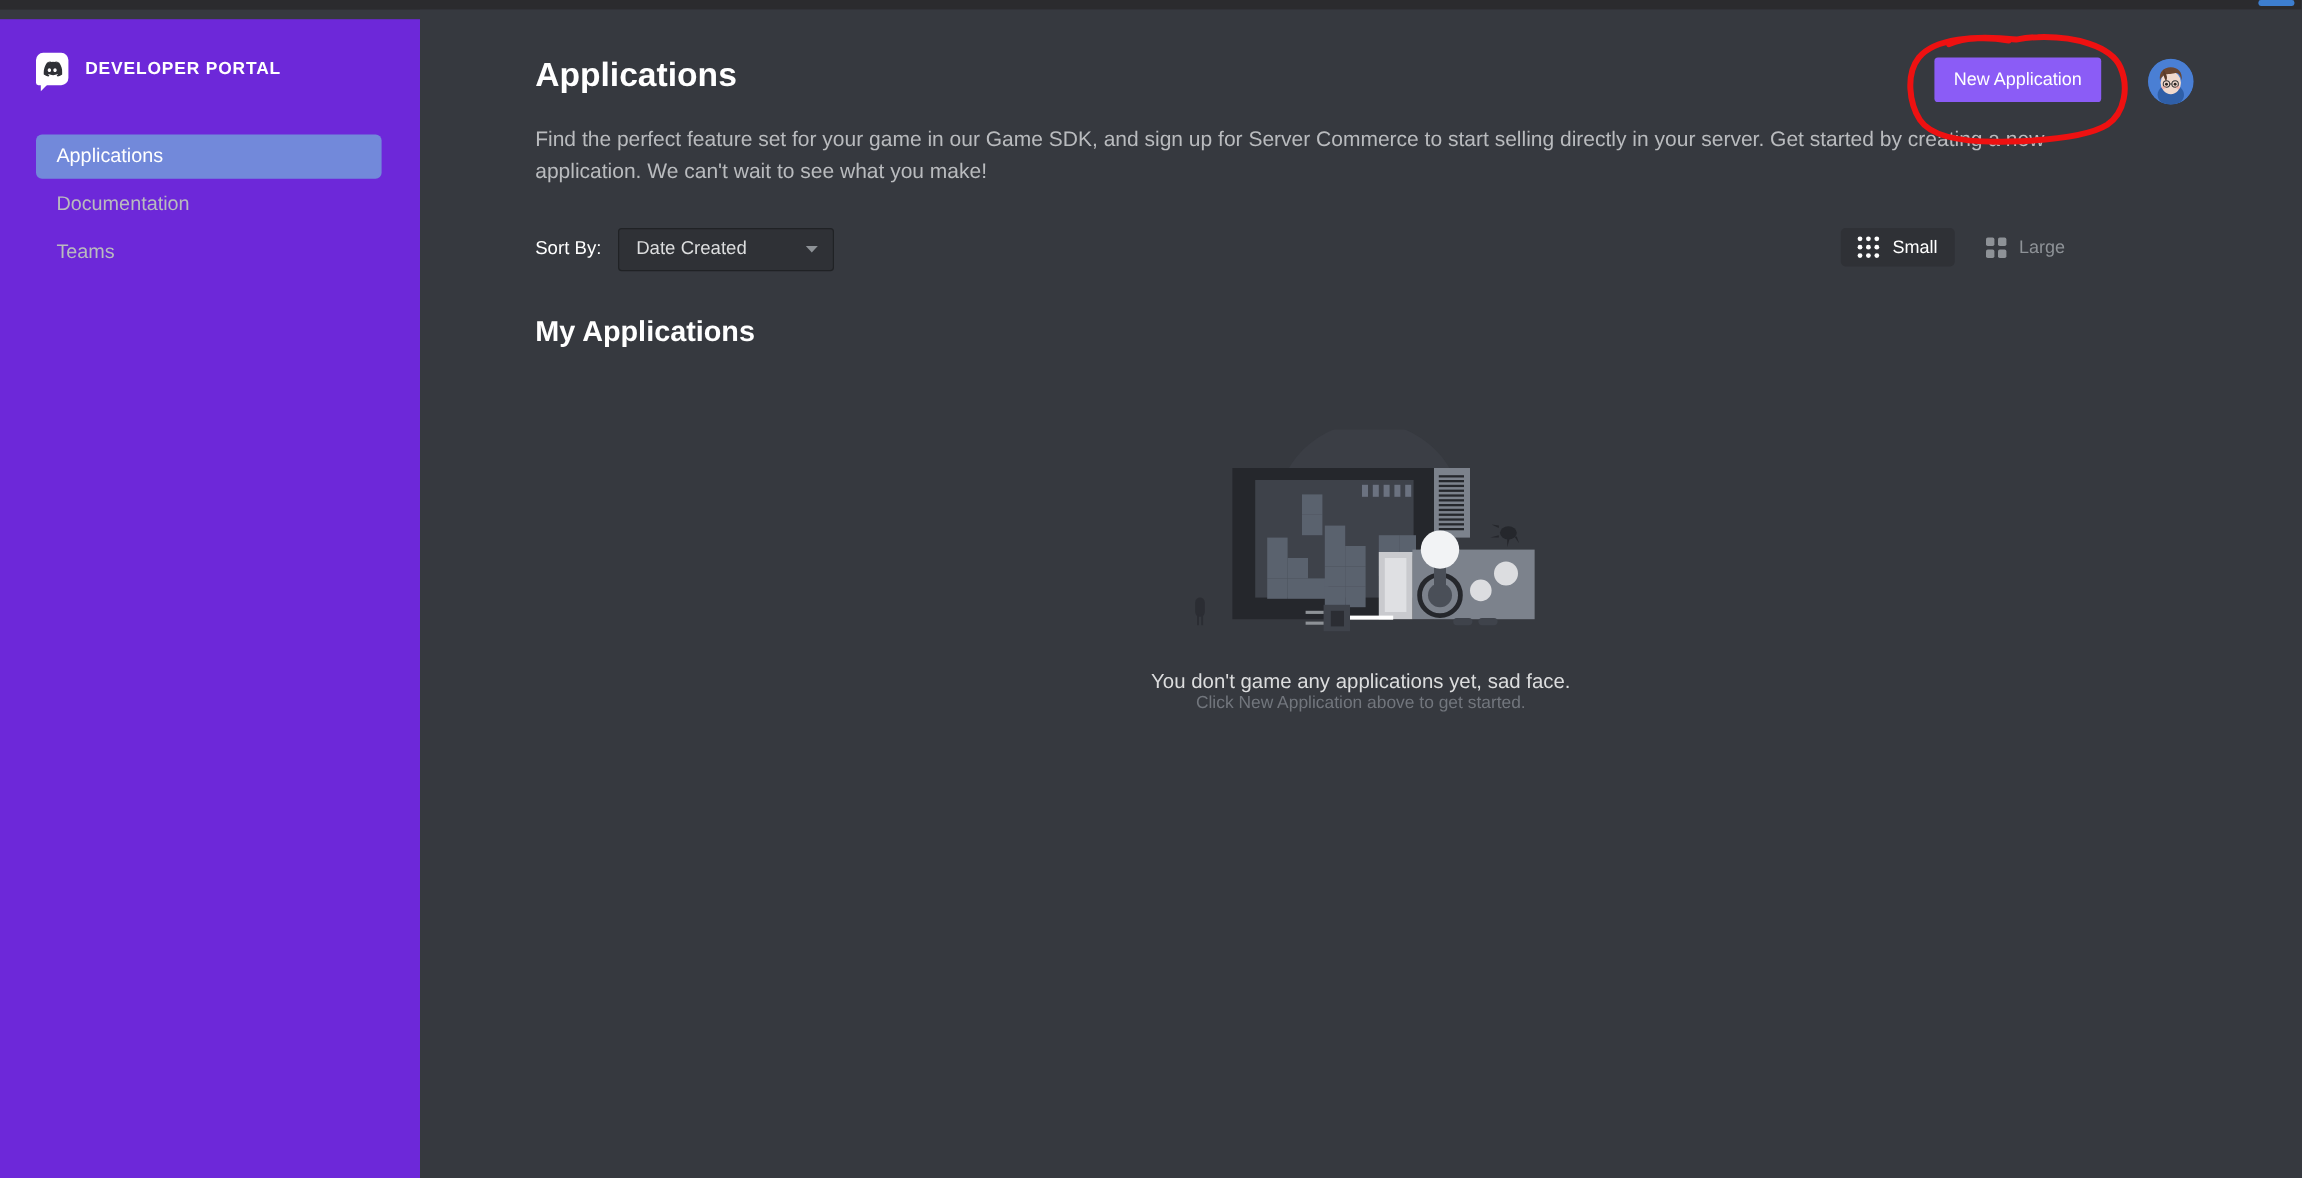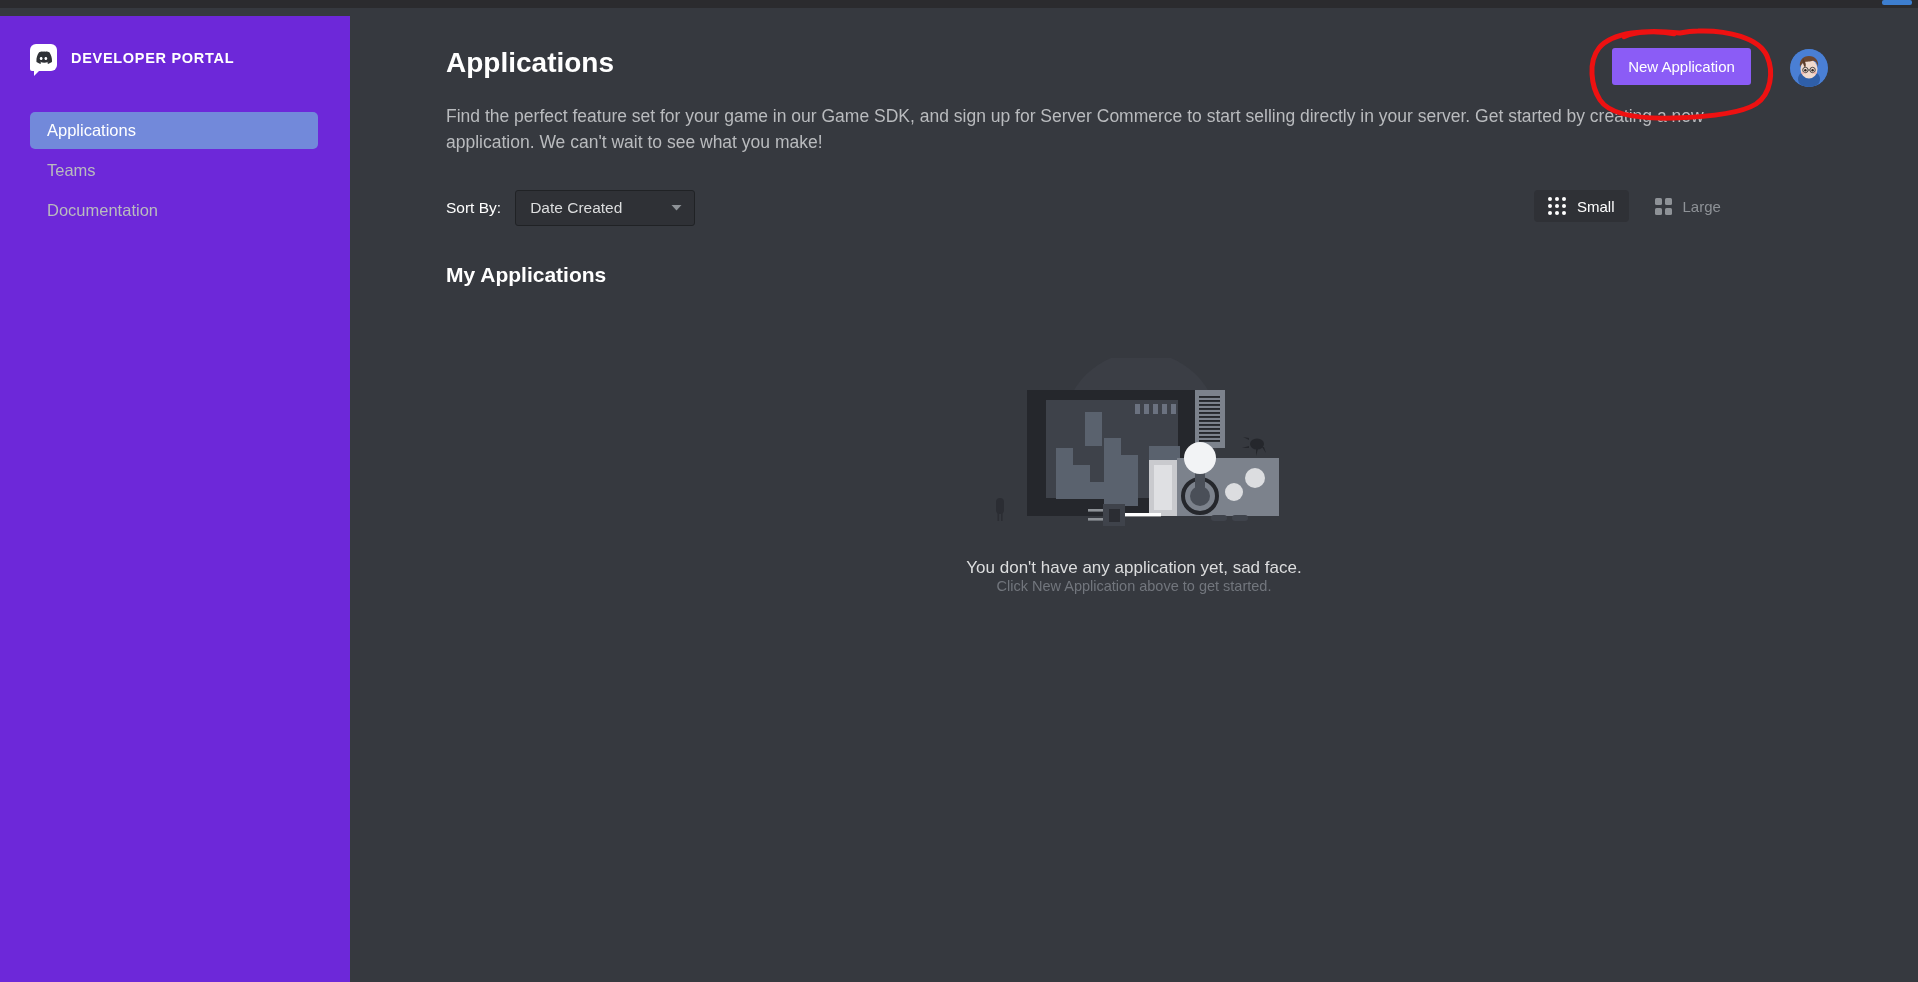--- a/index.html
+++ b/index.html
@@ -177,21 +177,21 @@
     display: grid;
     grid-template-columns: repeat(2, 7px);
     grid-template-rows: repeat(2, 7px);
     gap: 3px;
   }
   .sq-grid i { display: block; width: 7px; height: 7px; border-radius: 1.5px; background: currentColor; }
 
   
   .section-heading {
     position: absolute; top: 255px; left: 96px;
-    font-size: 21px; font-weight: bold;
+    font-size: 24px; font-weight: bold;
     color: #ffffff;
     text-align: center;
   }
 
   
   .empty-state {
     position: absolute; top: 350px; left: 0;
     width: 1568px;
     display: flex; flex-direction: column; align-items: center;
   }
@@ -224,24 +224,24 @@
         </svg>
       </span>
       <span class="brand-title">DEVELOPER PORTAL</span>
     </div>
 
     <nav class="nav">
       <div class="nav-item active">
         <span>Applications</span>
       </div>
       <div class="nav-item">
+        <span>Documentation</span>
+      </div>
+      <div class="nav-item">
         <span>Teams</span>
-      </div>
-      <div class="nav-item">
-        <span>Documentation</span>
       </div>
     </nav>
   </div>
 
   <div class="main">
 
     <h1 class="page-title">Applications</h1>
     <p class="page-desc">Find the perfect feature set for your game in our Game SDK, and sign up for Server Commerce to start selling directly in your server. Get started by creating a new application. We can't wait to see what you make!</p>
 
     <button class="new-app-btn">New Application</button>
@@ -387,18 +387,18 @@
 
         <rect x="160" y="102" width="28" height="56" fill="#c9cace"></rect>
         <rect x="165" y="107" width="18" height="45" fill="#dfe0e3"></rect>
 
         <rect x="114" y="146" width="22" height="22" fill="#3f434b"></rect>
         <rect x="120" y="151" width="11" height="13" fill="#2b2d33"></rect>
         <rect x="99" y="151" width="15" height="2.6" fill="#8e9297"></rect>
         <rect x="99" y="160" width="15" height="2.6" fill="#8e9297"></rect>
         <rect x="136" y="155" width="36" height="3.4" fill="#ffffff"></rect>
       </svg>
-      <div class="empty-title">You don't have any application yet, sad face.</div>
+      <div class="empty-title">You don't game any applications yet, sad face.</div>
       <div class="empty-sub">Click New Application above to get started.</div>
     </div>
 
   </div>
 </div>
 
 </body></html>

